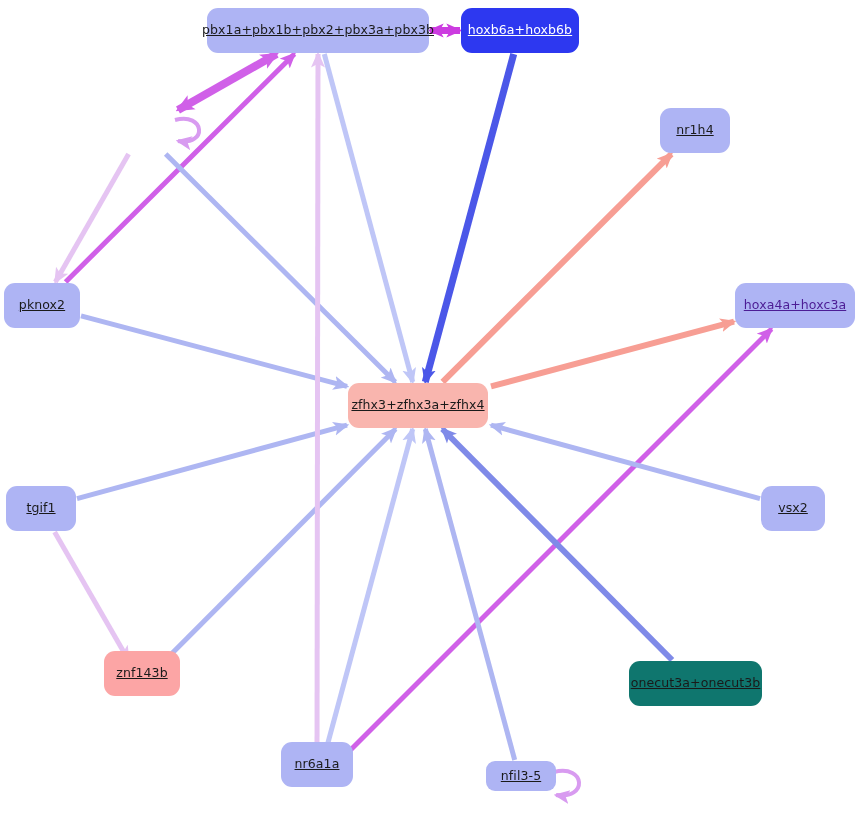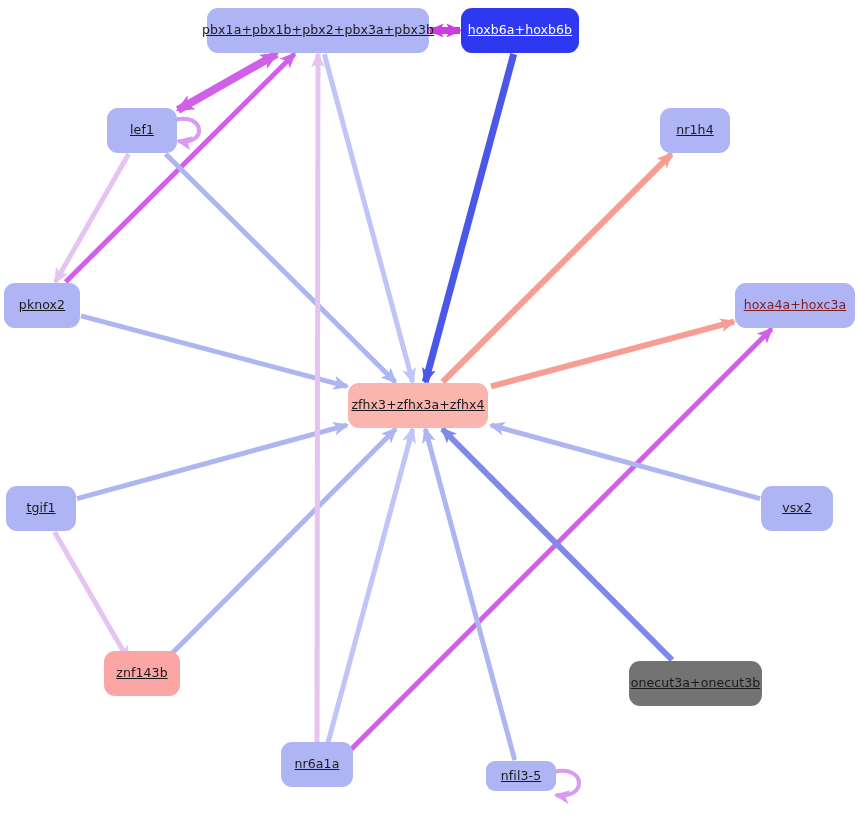--- a/index.html
+++ b/index.html
@@ -183,45 +183,42 @@
       <g>
         <path d="M 760.0 498.7 L 491.0 425.2" fill="none" stroke="#aeb6f2" stroke-width="5" stroke-linecap="butt" marker-end="url(#mk-e21)"></path>
       </g>
     </svg>
 <div class="node" style="left: 207px; top: 8px; width: 222px; height: 45px; background: rgb(174, 180, 244); color: rgb(26, 26, 26);">
       <span class="node-label">pbx1a+pbx1b+pbx2+pbx3a+pbx3b</span>
     </div>
     <div class="node" style="left: 461px; top: 8px; width: 118px; height: 45px; background: rgb(45, 56, 240); color: rgb(255, 255, 255); text-align: center;">
       <span class="node-label">hoxb6a+hoxb6b</span>
     </div>
-    <div class="node" style="left: 107px; top: 108px; width: 70px; height: 45px; background: rgb(174, 180, 244); color: rgb(26, 26, 26);">
-      <span class="node-label">lef1</span>
-    </div>
     <div class="node" style="left: 660px; top: 108px; width: 70px; height: 45px; background: rgb(174, 180, 244); color: rgb(26, 26, 26);">
       <span class="node-label">nr1h4</span>
     </div>
     <div class="node" style="left: 4px; top: 283px; width: 76px; height: 45px; background: rgb(174, 180, 244); color: rgb(26, 26, 26);">
       <span class="node-label">pknox2</span>
     </div>
-    <div class="node" style="left: 735px; top: 283px; width: 120px; height: 45px; background: rgb(174, 180, 244); color: #7f1d1d;">
+    <div class="node" style="left: 735px; top: 283px; width: 120px; height: 45px; background: rgb(174, 180, 244); color: #4c1d95;">
       <span class="node-label">hoxa4a+hoxc3a</span>
     </div>
     <div class="node" style="left: 348px; top: 383px; width: 140px; height: 45px; background: rgb(249, 181, 174); color: rgb(26, 26, 26);">
       <span class="node-label">zfhx3+zfhx3a+zfhx4</span>
     </div>
     <div class="node" style="left: 6px; top: 486px; width: 70px; height: 45px; background: rgb(174, 180, 244); color: rgb(26, 26, 26); align-items: center;">
       <span class="node-label">tgif1</span>
     </div>
-    <div class="node" style="left: 761px; top: 486px; width: 72px; height: 45px; background: rgb(174, 180, 244); color: rgb(26, 26, 26); text-align: right;">
+    <div class="node" style="left: 761px; top: 486px; width: 64px; height: 45px; background: rgb(174, 180, 244); color: rgb(26, 26, 26); text-align: right;">
       <span class="node-label">vsx2</span>
     </div>
     <div class="node" style="left: 104px; top: 651px; width: 76px; height: 45px; background: #fca5a5; color: rgb(26, 26, 26);">
       <span class="node-label">znf143b</span>
     </div>
-    <div class="node" style="left: 629px; top: 661px; width: 133px; height: 45px; background: #737373; color: rgb(26, 26, 26);">
+    <div class="node" style="left: 629px; top: 661px; width: 133px; height: 45px; background: #0f766e; color: rgb(26, 26, 26);">
       <span class="node-label">onecut3a+onecut3b</span>
     </div>
     <div class="node" style="left: 281px; top: 742px; width: 72px; height: 45px; background: rgb(174, 180, 244); color: rgb(26, 26, 26);">
       <span class="node-label">nr6a1a</span>
     </div>
     <div class="node" style="left: 486px; top: 761px; width: 70px; height: 30px; background: rgb(174, 180, 244); color: rgb(26, 26, 26); border-radius: 9px;">
       <span class="node-label">nfil3-5</span>
     </div>
   </div>
 

